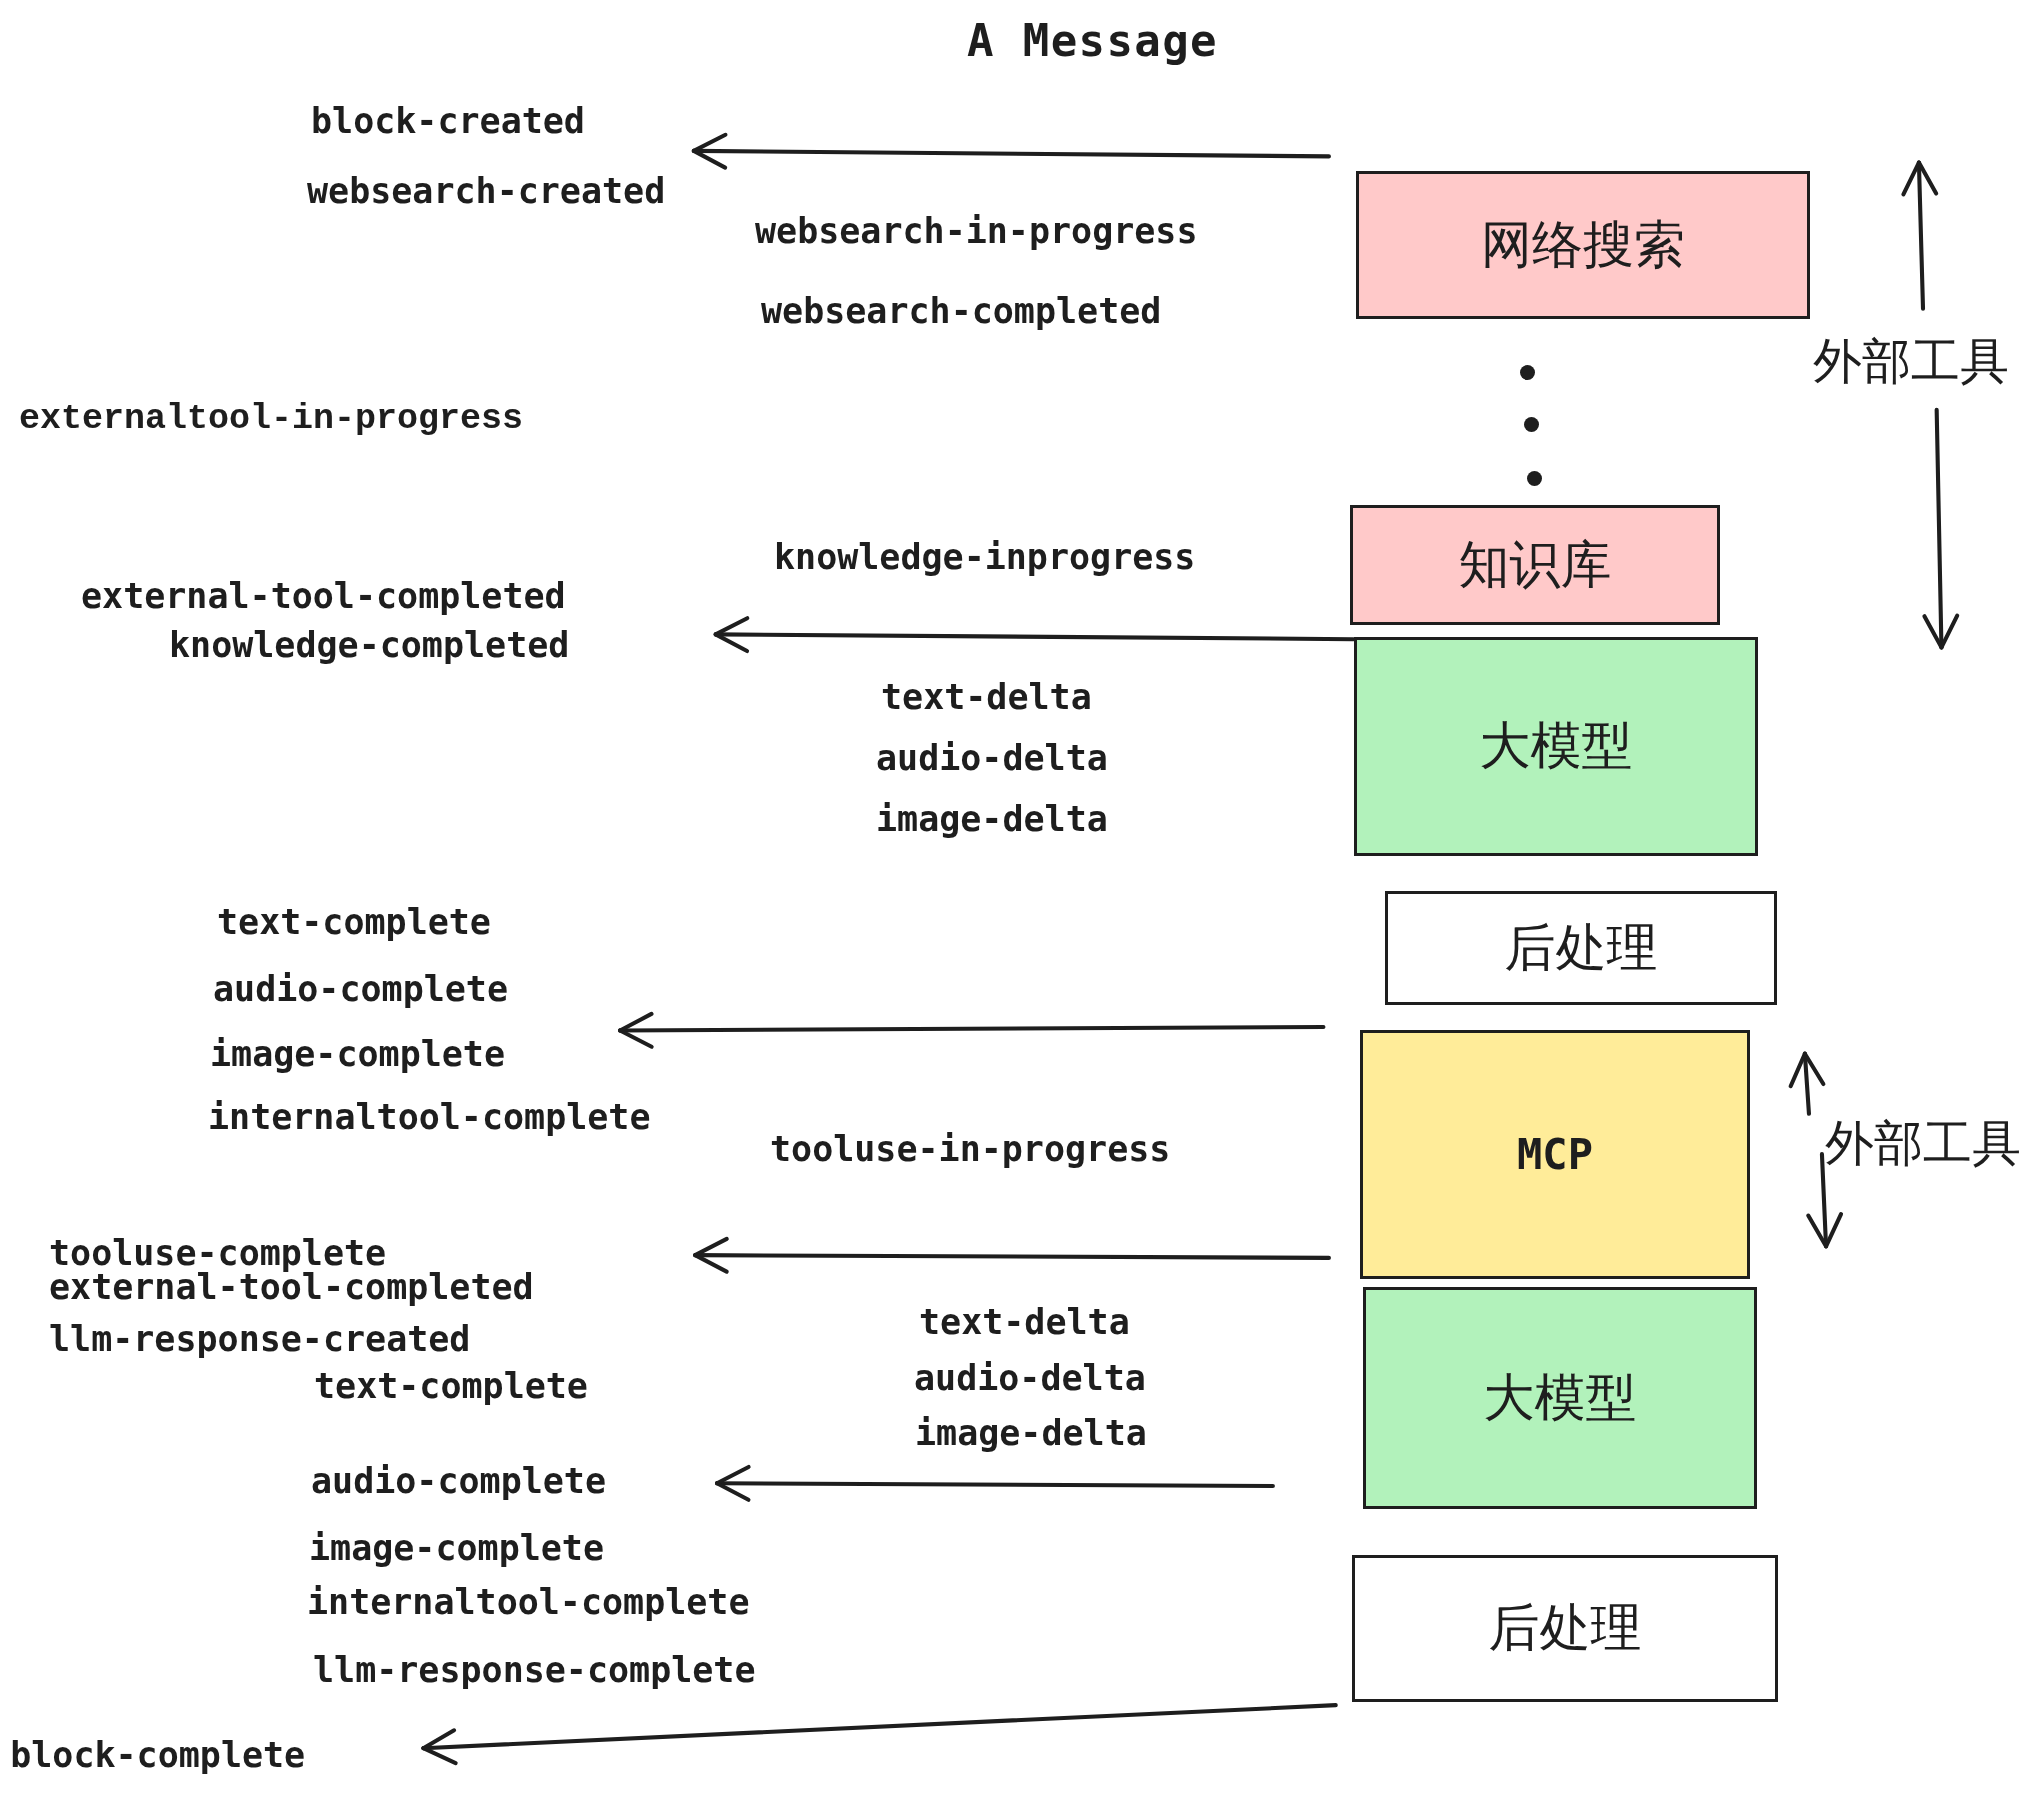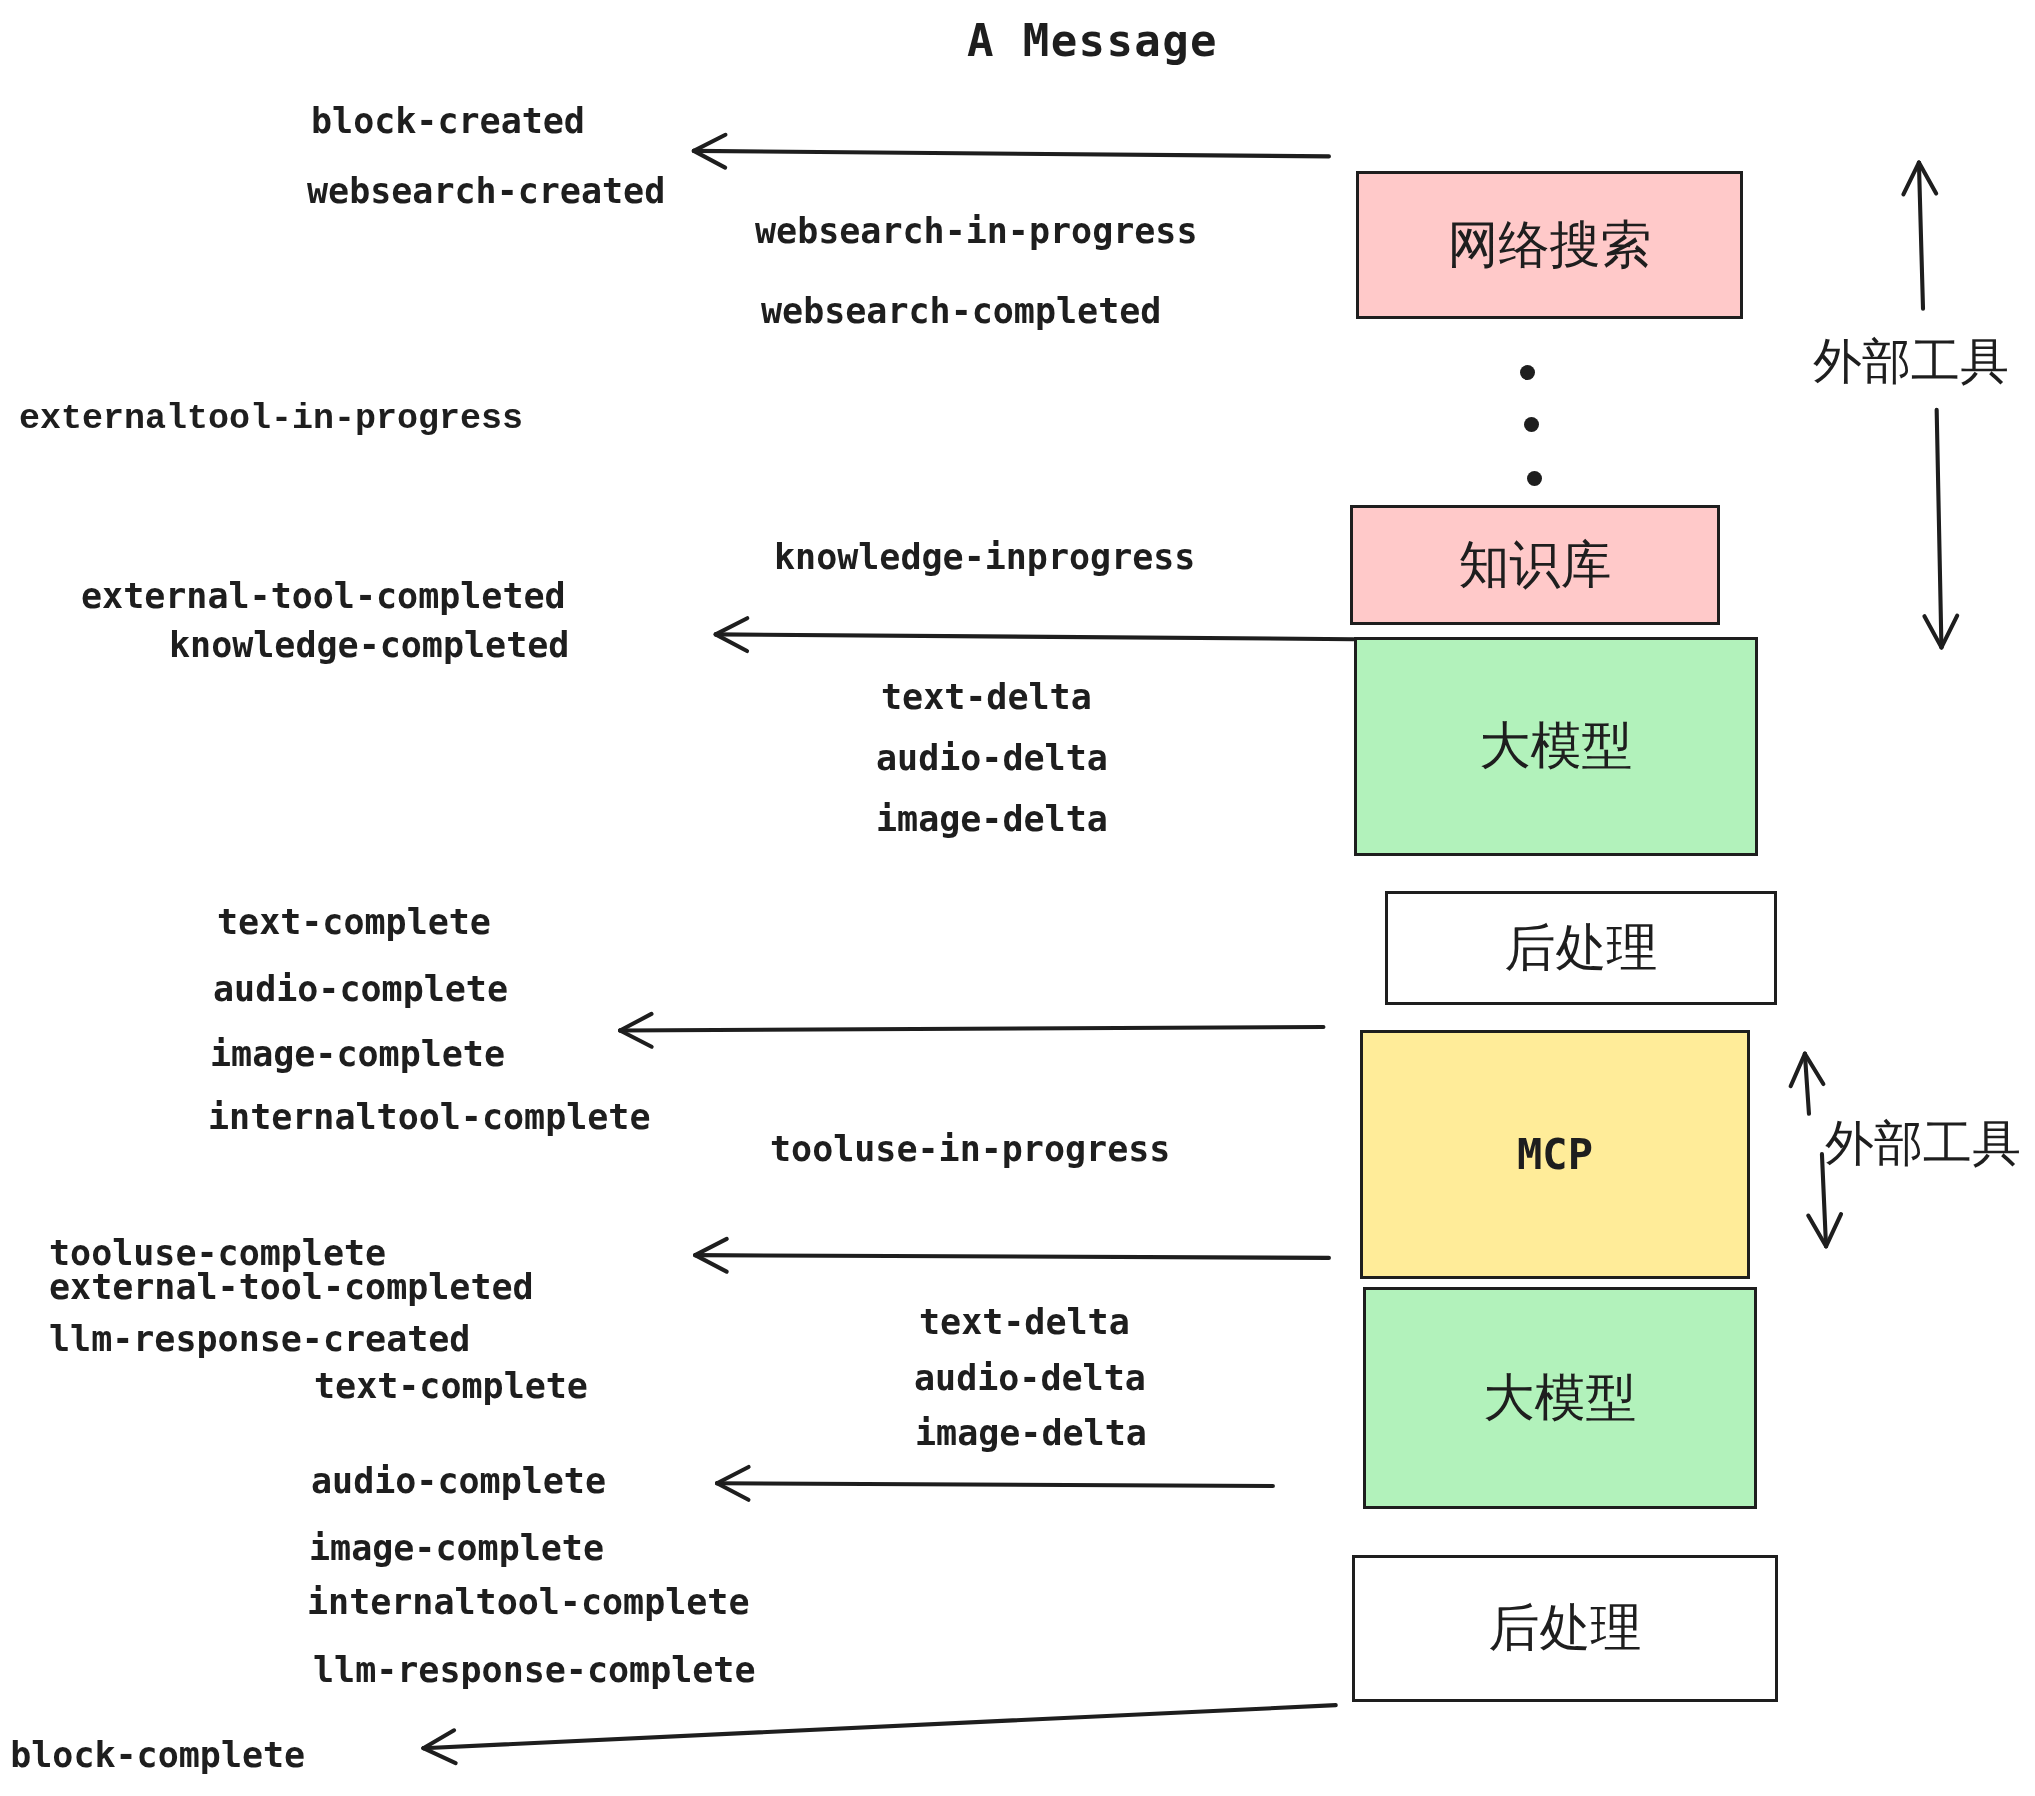--- a/index.html
+++ b/index.html
@@ -111,21 +111,21 @@
         <line x1="2643" y1="1543" x2="2622.1806190980906" y2="1590.6503240163297"></line>
         <line x1="2643" y1="1543" x2="2670.0944126160875" y2="1587.3834744582846"></line>
       </g>
       <g stroke="#1e1e1e" stroke-width="6" fill="none" stroke-linecap="round">
         <line x1="2668" y1="1690" x2="2674" y2="1825"></line>
         <line x1="2674" y1="1825" x2="2695.9409139588424" y2="1777.855580450591"></line>
         <line x1="2674" y1="1825" x2="2647.9632416807717" y2="1779.9879214407276"></line>
       </g>
     </svg>
   <div id="boxes-layer">
-      <div class="node-box" style="left: 1356px; top: 171px; width: 387px; height: 148px; background: rgb(255, 201, 201);">网络搜索</div>
+      <div class="node-box" style="left: 1356px; top: 171px; width: 454px; height: 148px; background: rgb(255, 201, 201);">网络搜索</div>
       <div class="node-box" style="left: 1350px; top: 505px; width: 370px; height: 120px; background: rgb(255, 201, 201);">知识库</div>
       <div class="node-box" style="left: 1354px; top: 637px; width: 404px; height: 219px; background: rgb(178, 242, 187);">大模型</div>
       <div class="node-box" style="left: 1385px; top: 891px; width: 392px; height: 114px; background: rgb(255, 255, 255);">后处理</div>
       <div class="node-box mono" style="left: 1360px; top: 1030px; width: 390px; height: 249px; background: rgb(255, 236, 153);">MCP</div>
       <div class="node-box" style="left: 1363px; top: 1287px; width: 394px; height: 222px; background: rgb(178, 242, 187);">大模型</div>
       <div class="node-box" style="left: 1352px; top: 1555px; width: 426px; height: 147px; background: rgb(255, 255, 255);">后处理</div>
     </div>
   <div id="labels-layer">
       <div class="event-label" style="left: 311px; top: 102px;">block-created</div>
       <div class="event-label" style="left: 307px; top: 172px;">websearch-created</div>

